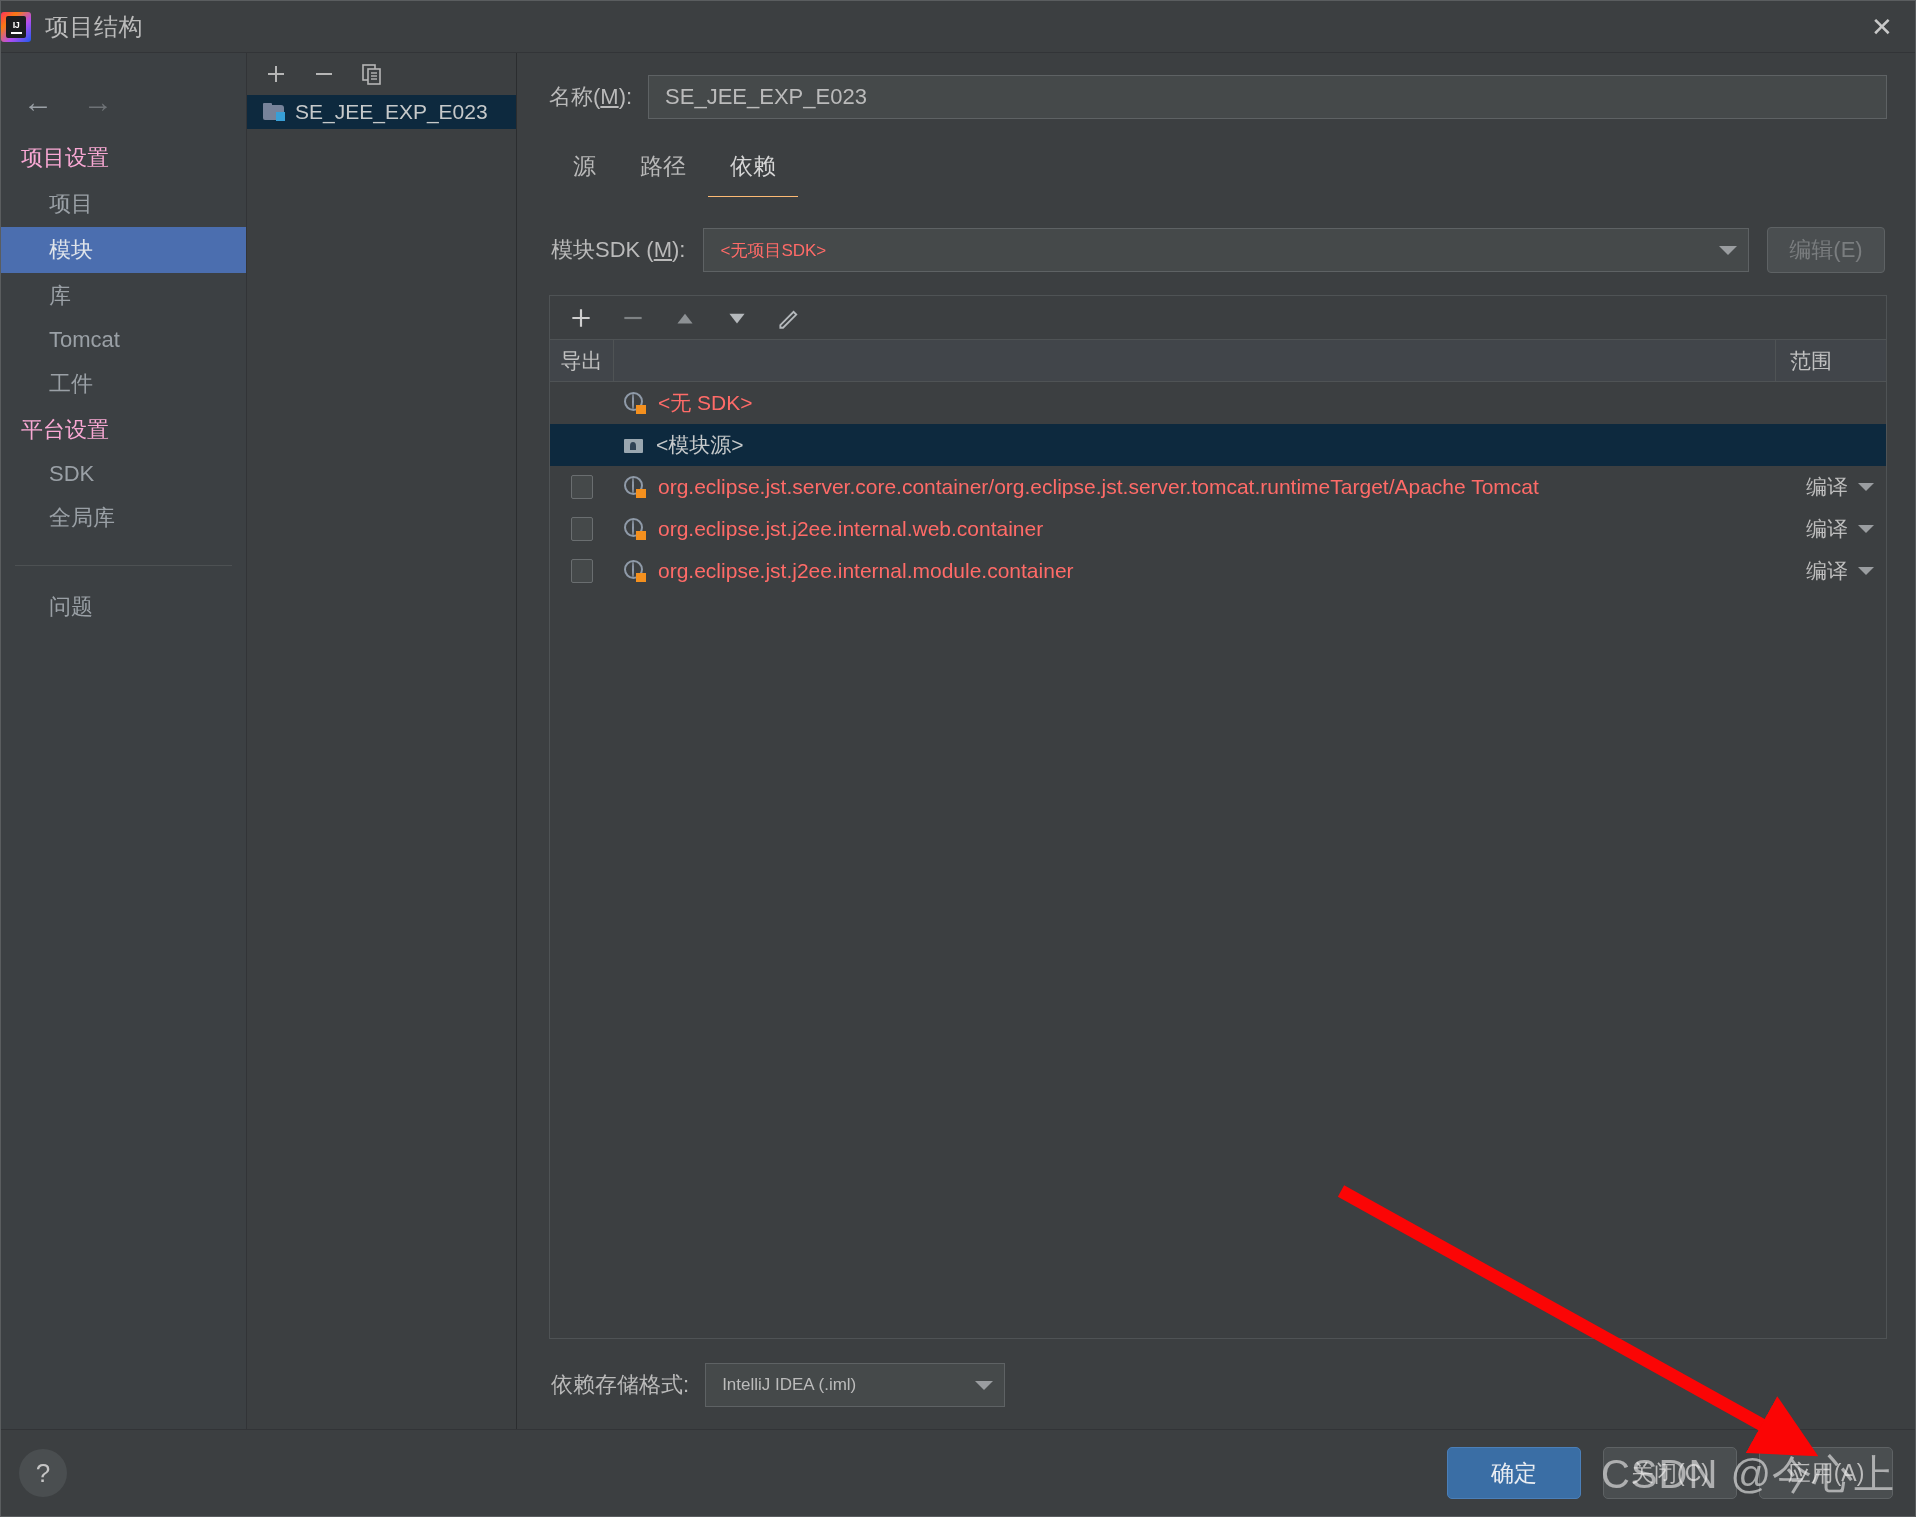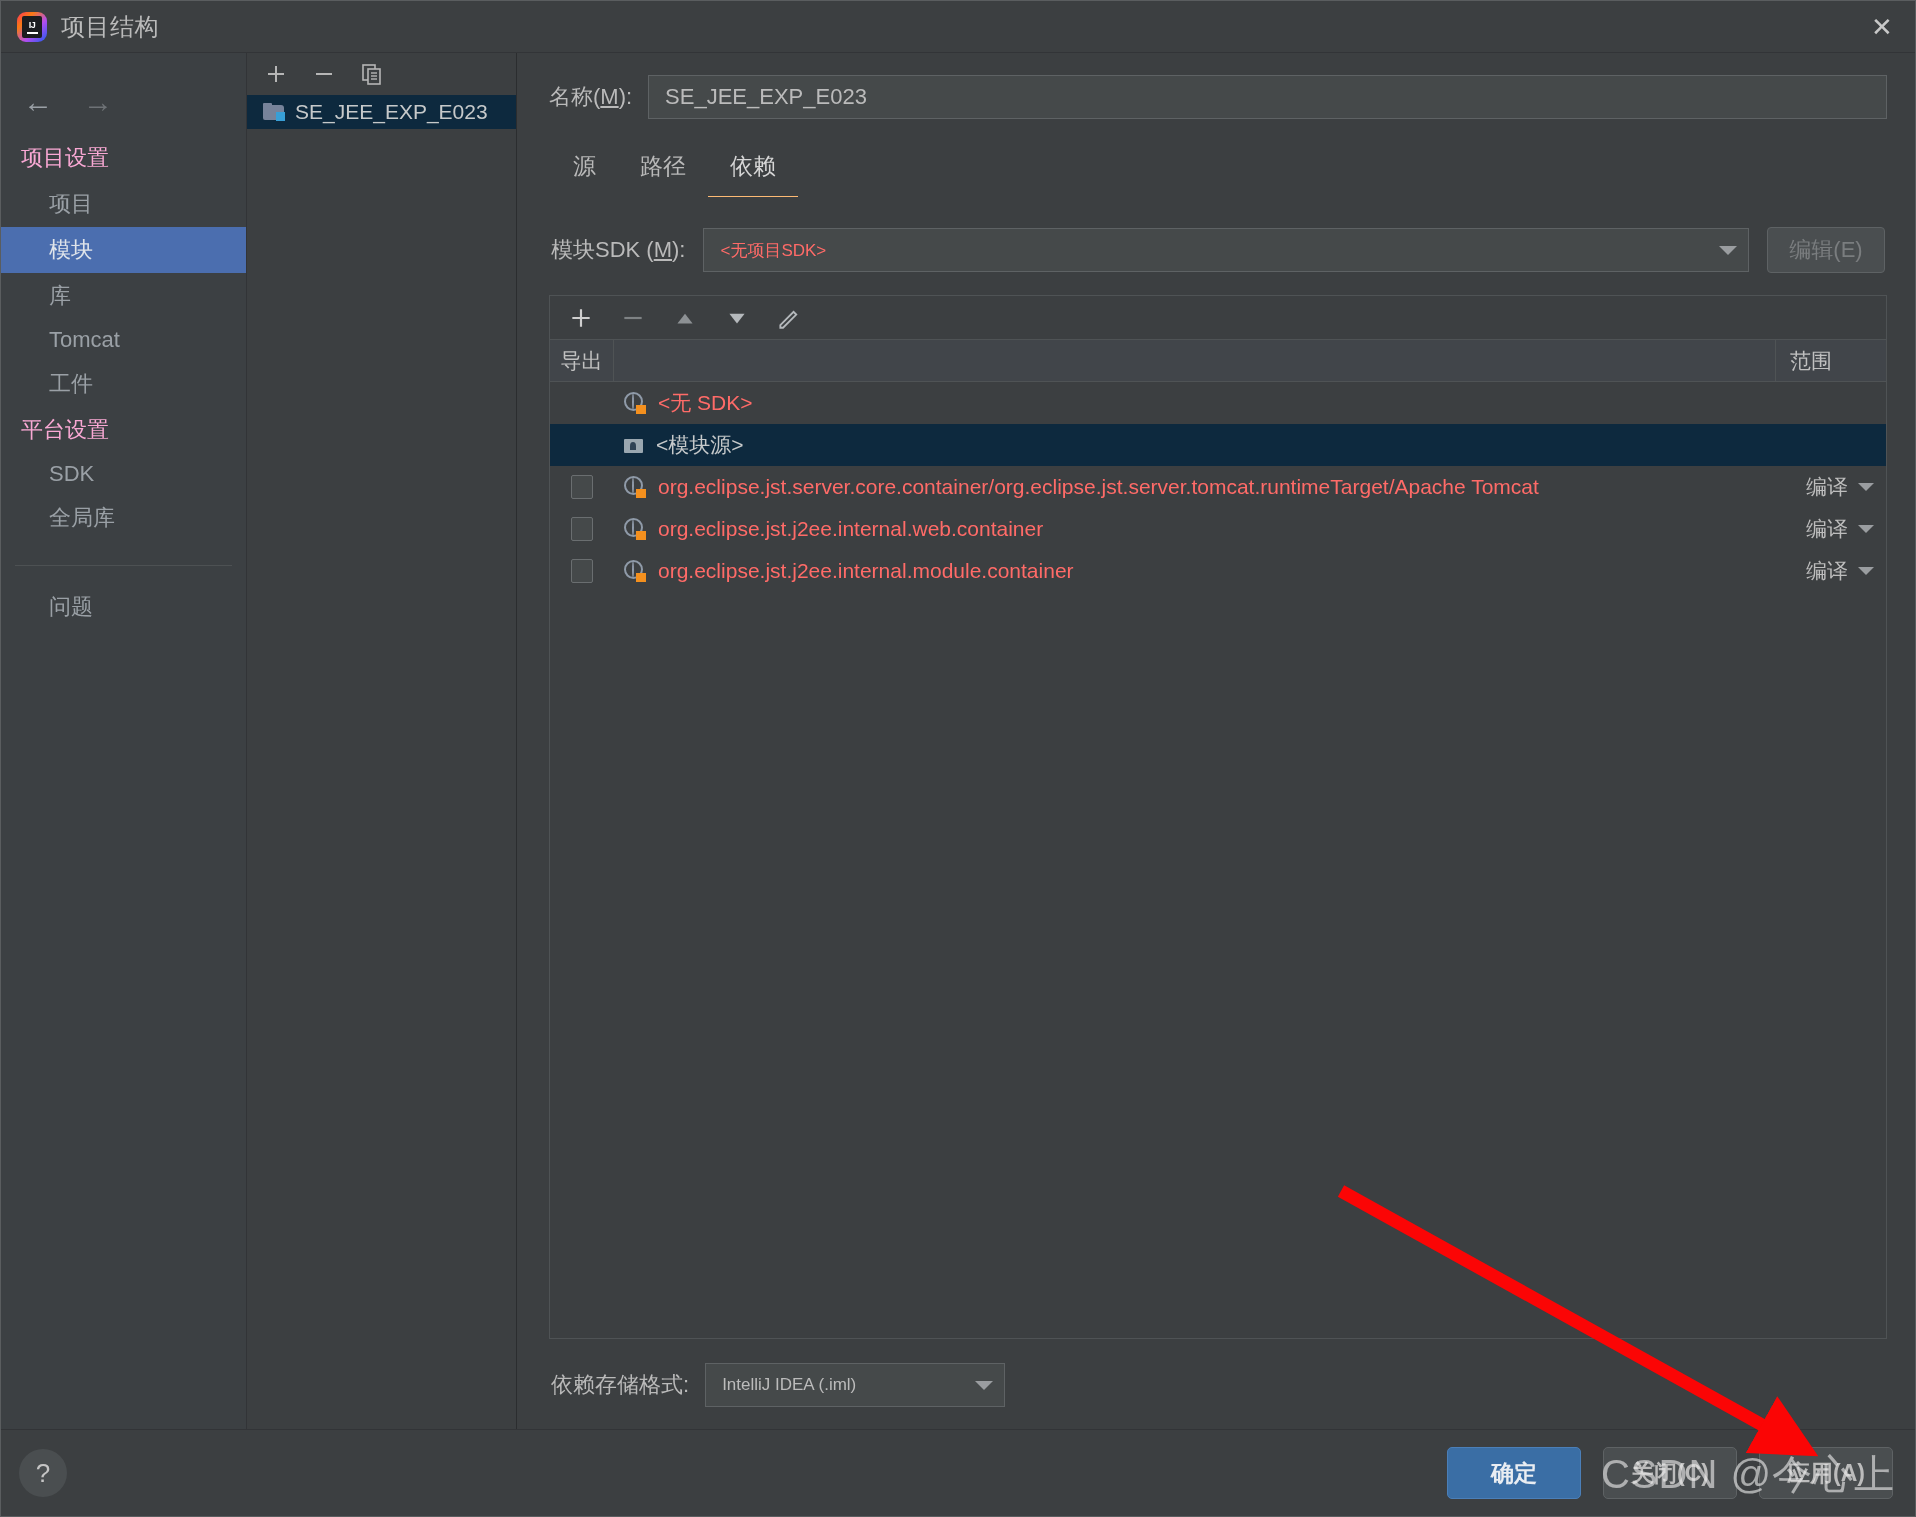--- a/index.html
+++ b/index.html
@@ -19,22 +19,22 @@
 
   
   .titlebar {
     height: 52px; flex: 0 0 52px;
     background: #3c3f41;
     display: flex; align-items: center;
     border-bottom: 1px solid #323437;
     position: relative;
   }
   .ij-logo {
-    width: 30px; height: 30px; margin-left: 16px; margin-right: 14px;
-    position: relative; border-radius: 9px; overflow: hidden;
+    width: 30px; height: 30px; margin-right: 14px;
+    position: relative; border-radius: 3px; overflow: hidden;
     background: linear-gradient(135deg,#fe315d 0%, #f97a12 28%, #b24df0 62%, #1d5bf0 100%);
     flex: 0 0 30px;
   }
   .ij-logo .inner {
     position: absolute; left: 5px; top: 4px; right: 5px; bottom: 4px;
     background: #1b1d20; border-radius: 2px;
     color: #ffffff; font-size: 10px; line-height: 10px;
     font-family: "Liberation Sans", sans-serif;
     display:flex; flex-direction:column; align-items:center; justify-content:center;
   }
@@ -252,21 +252,21 @@
     position: relative;
   }
   .help-btn {
     width: 48px; height: 48px; margin-left: 18px;
     border-radius: 50%; background: #4a4e50;
     color: #c5c5c5; font-size: 26px;
     display: flex; align-items: center; justify-content: center; cursor: pointer;
   }
   .footer-btns {
     margin-left: auto; margin-right: 22px;
-    display: flex; align-items: flex-end; gap: 22px; font-weight: bold;
+    display: flex; align-items: flex-end; gap: 22px;
   }
   .fbtn {
     min-width: 134px; height: 52px; border-radius: 5px;
     display: flex; align-items: center; justify-content: center;
     font-size: 23px; cursor: pointer; padding: 0 20px;
   }
   .fbtn.primary { background: #3a6ea5; border: 1px solid #4b7fb8; color: #e9edf2; }
   .fbtn.normal { background: #4a4e50; border: 1px solid #5e6264; color: #bcbcbc; }
 
   

